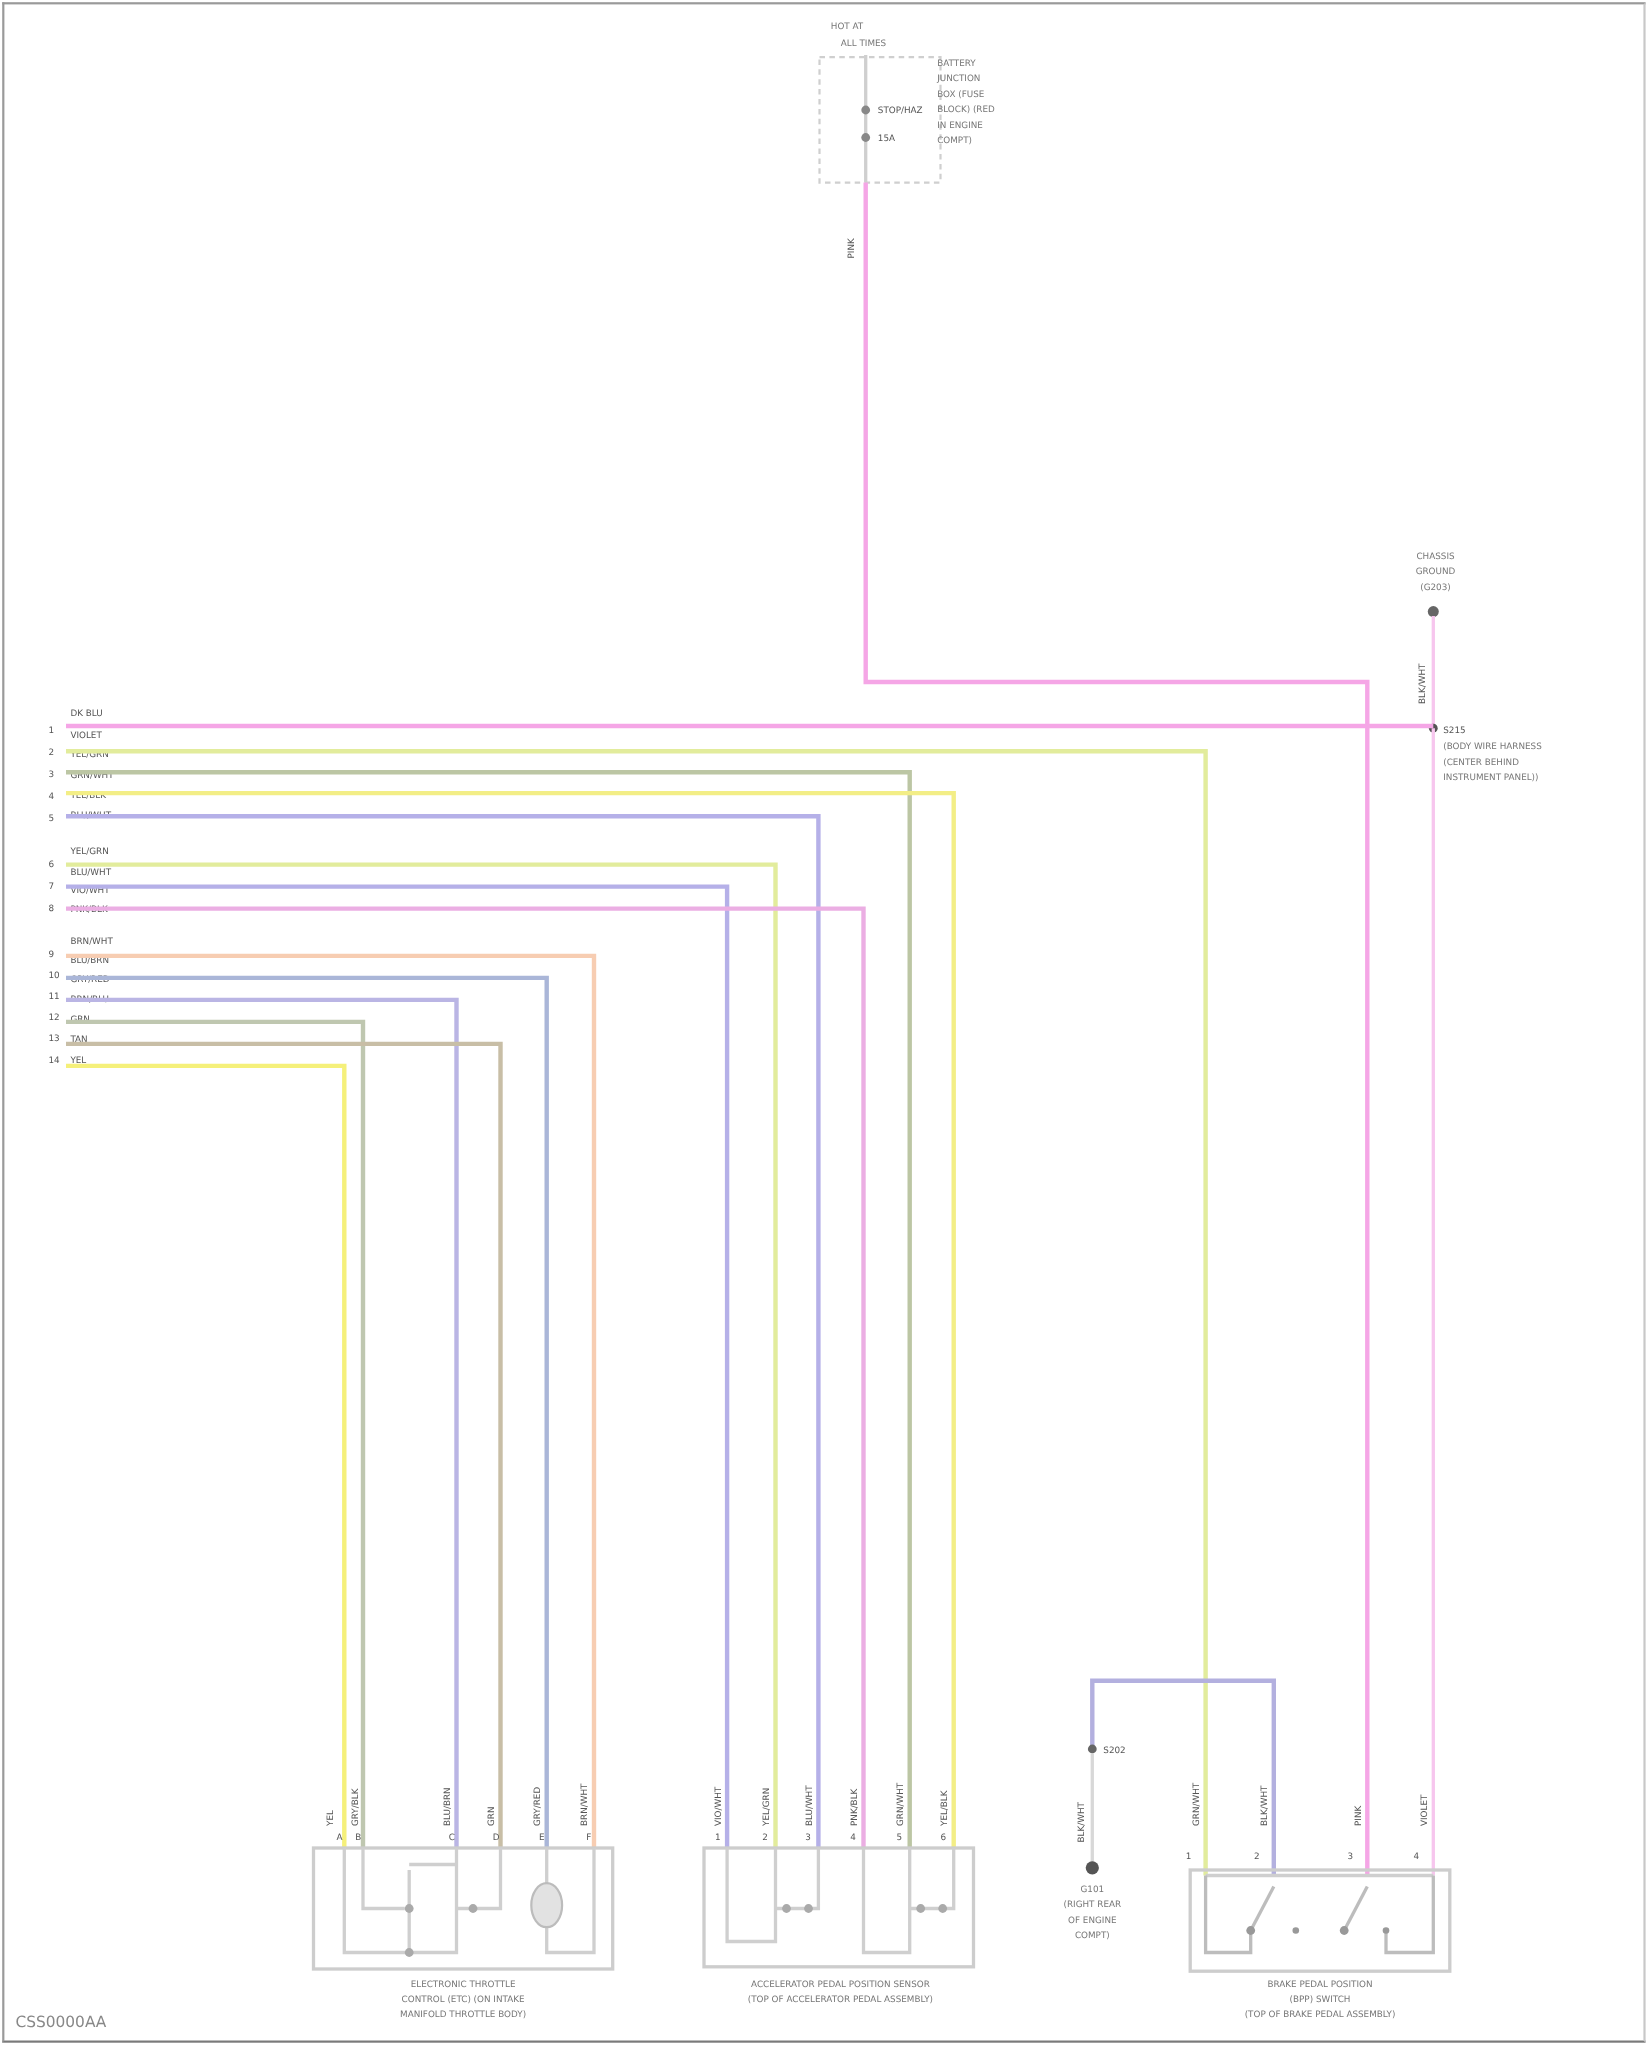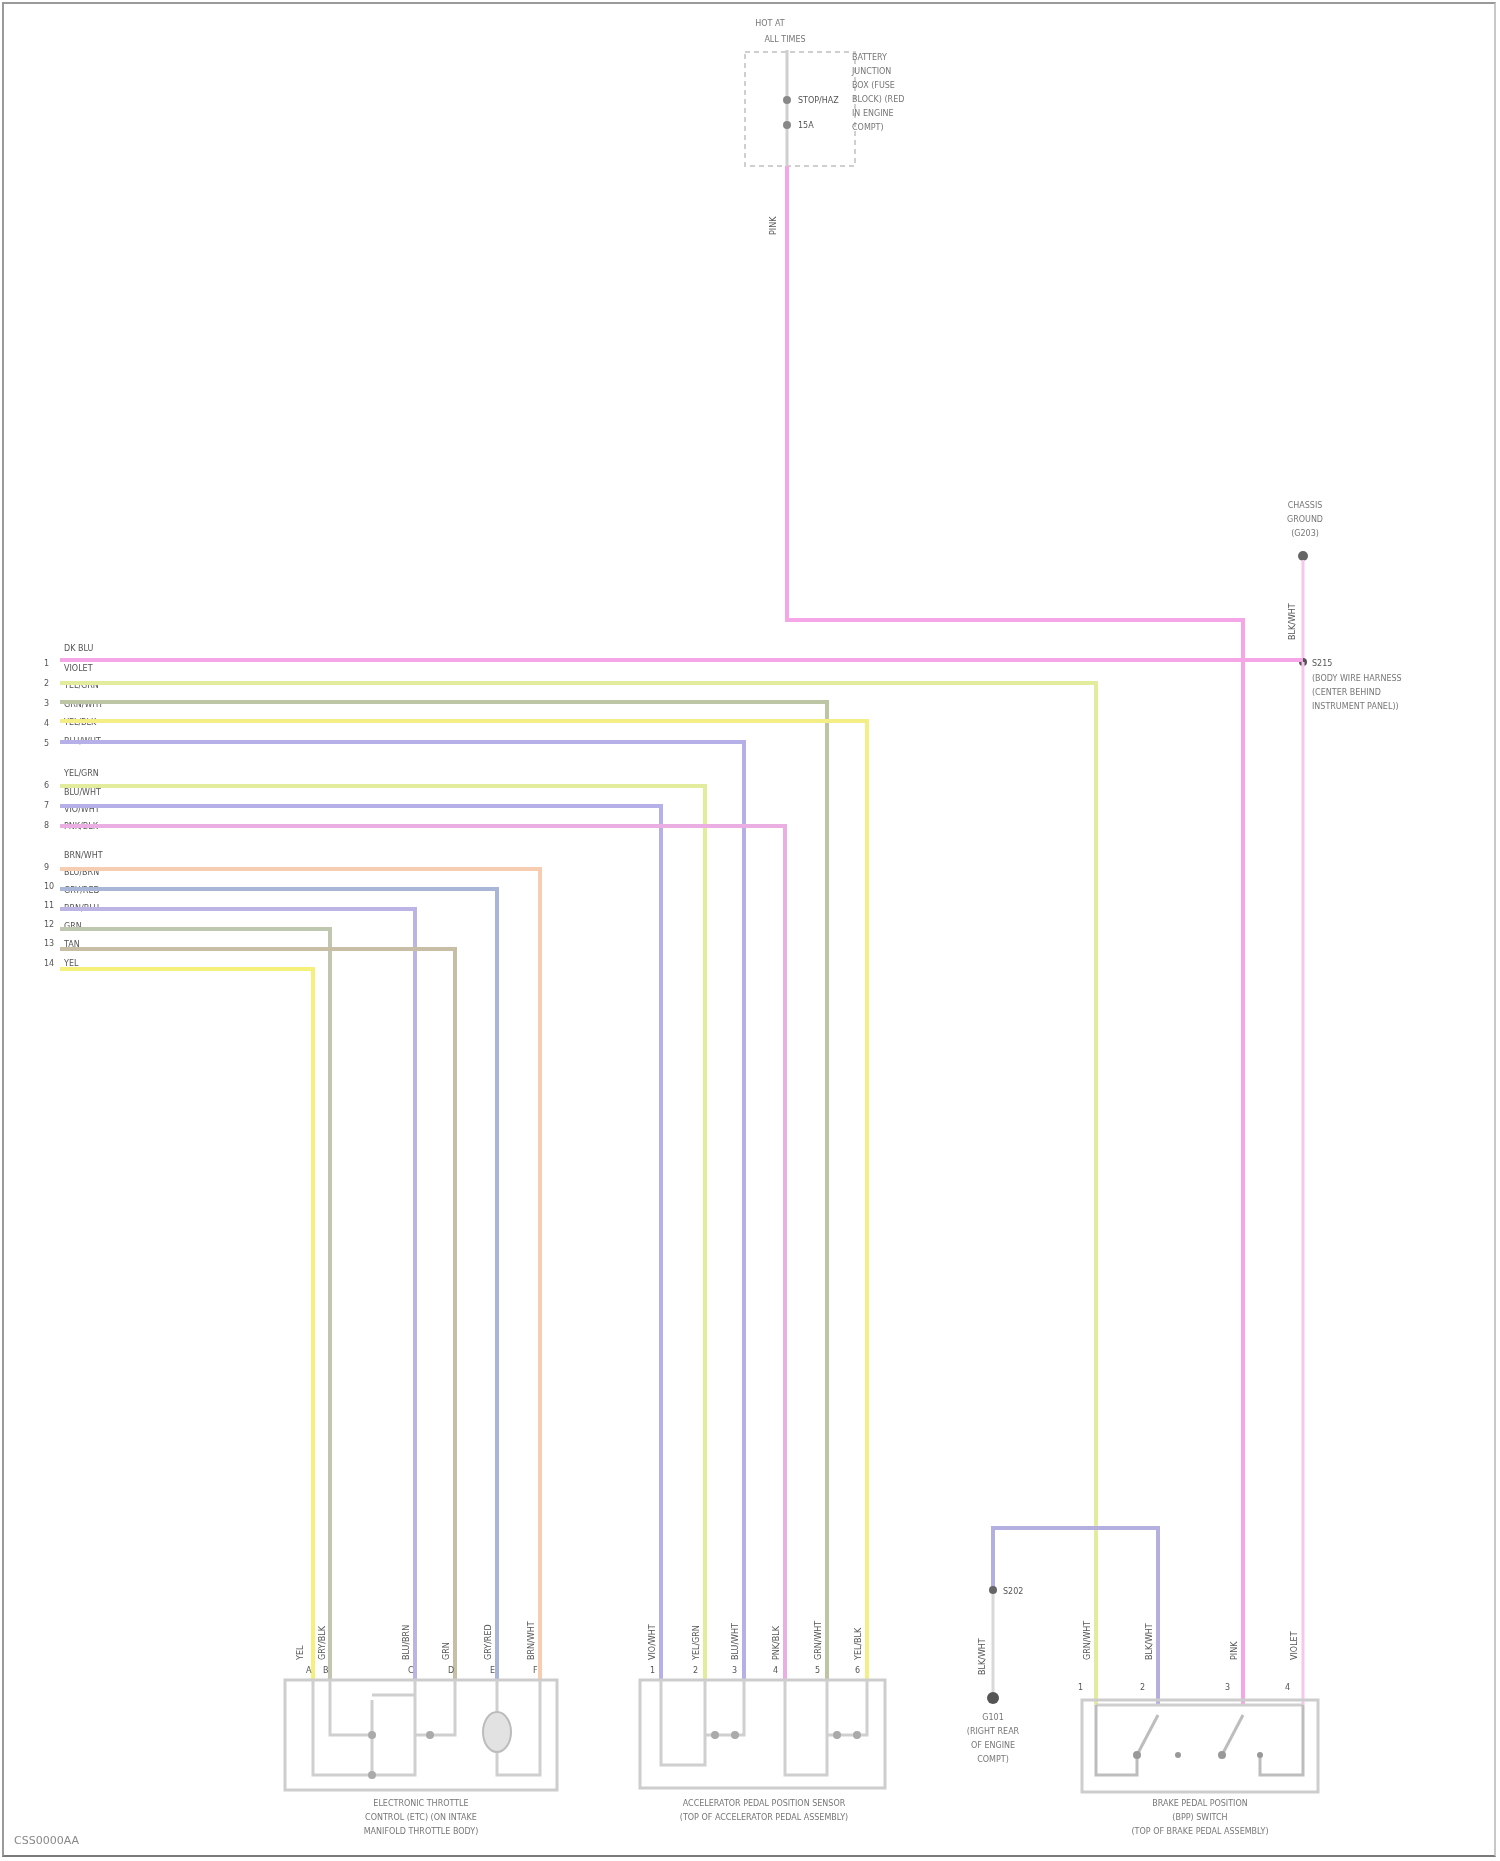--- a/index.html
+++ b/index.html
@@ -1,21 +1,21 @@
 <!DOCTYPE html>
 <html><head>
 <meta charset="utf-8">
 <style>
   html, body { margin: 0; padding: 0; background: #ffffff; }
   body { width: 1500px; height: 1861px; position: relative; overflow: hidden; font-family: "DejaVu Sans", sans-serif; }
   .frame { position: absolute; left: 2px; top: 2px; width: 1494px; height: 1855px; border: 2px solid #9a9a9a; border-right-color: #c8c8c8; border-bottom-color: #7a7a7a; box-sizing: border-box; }
   svg { position: absolute; left: 0; top: 0; }
   .lbl-sm { font-family: "DejaVu Sans", sans-serif; font-size: 8px; fill: #777; }
   .tag { font-family: "DejaVu Sans", sans-serif; font-size: 8px; fill: #555; }
-  .footer { position: absolute; left: 14px; bottom: 14px; font-size: 11px; color: #888; }
+  .footer { position: absolute; left: 14px; bottom: 14px; font-size: 14px; color: #888; }
 </style>
 </head>
 <body>
 
 <div class="frame"></div>
 
 <svg width="1500" height="1861" viewBox="0 0 1500 1861">
 
   <g>
     <text class="lbl-sm" x="770" y="26" text-anchor="middle">HOT AT</text>

